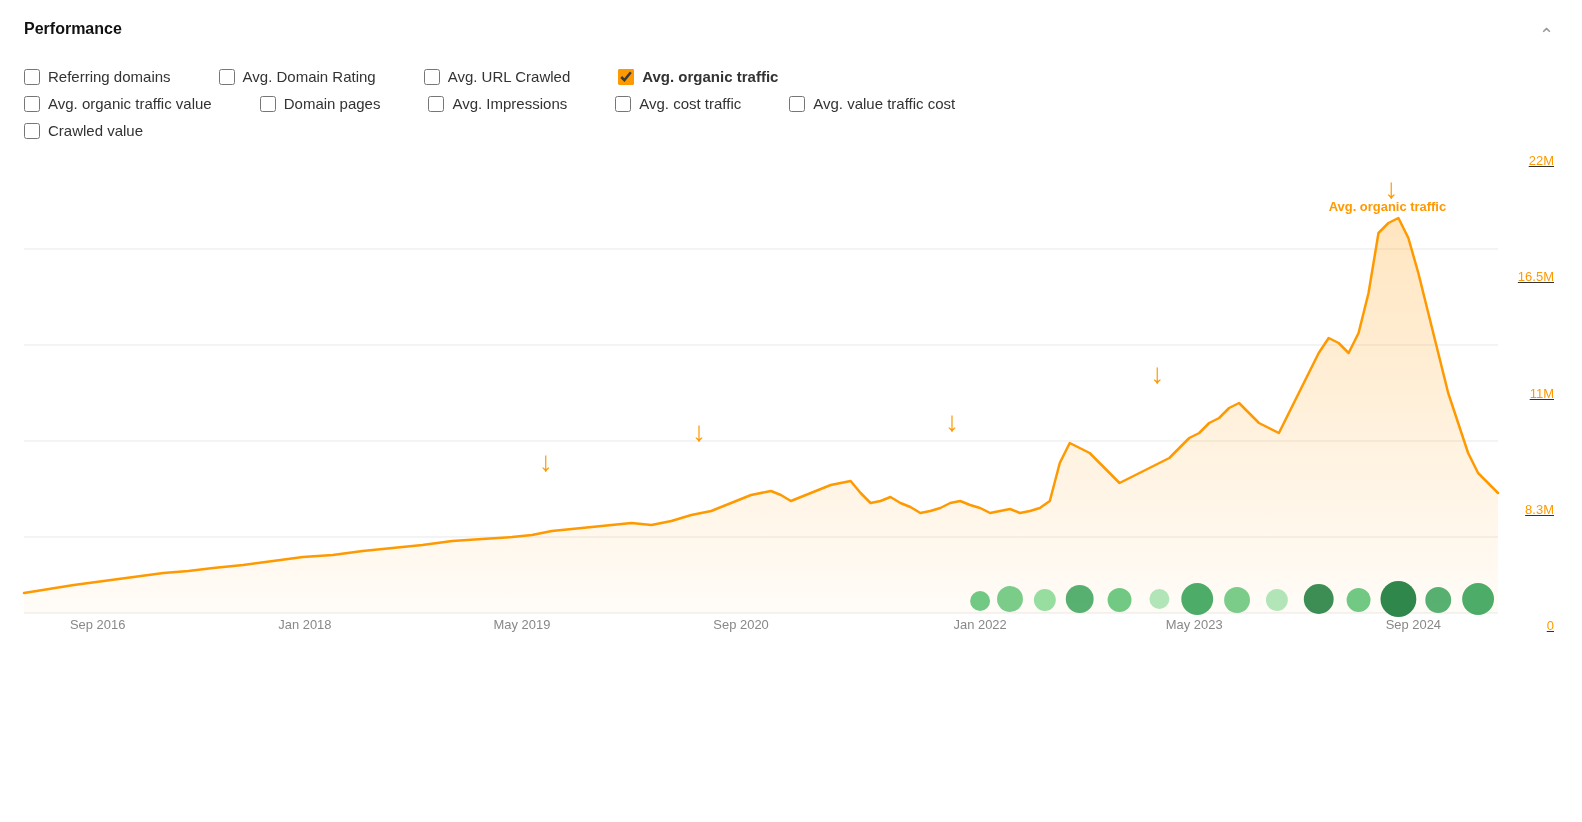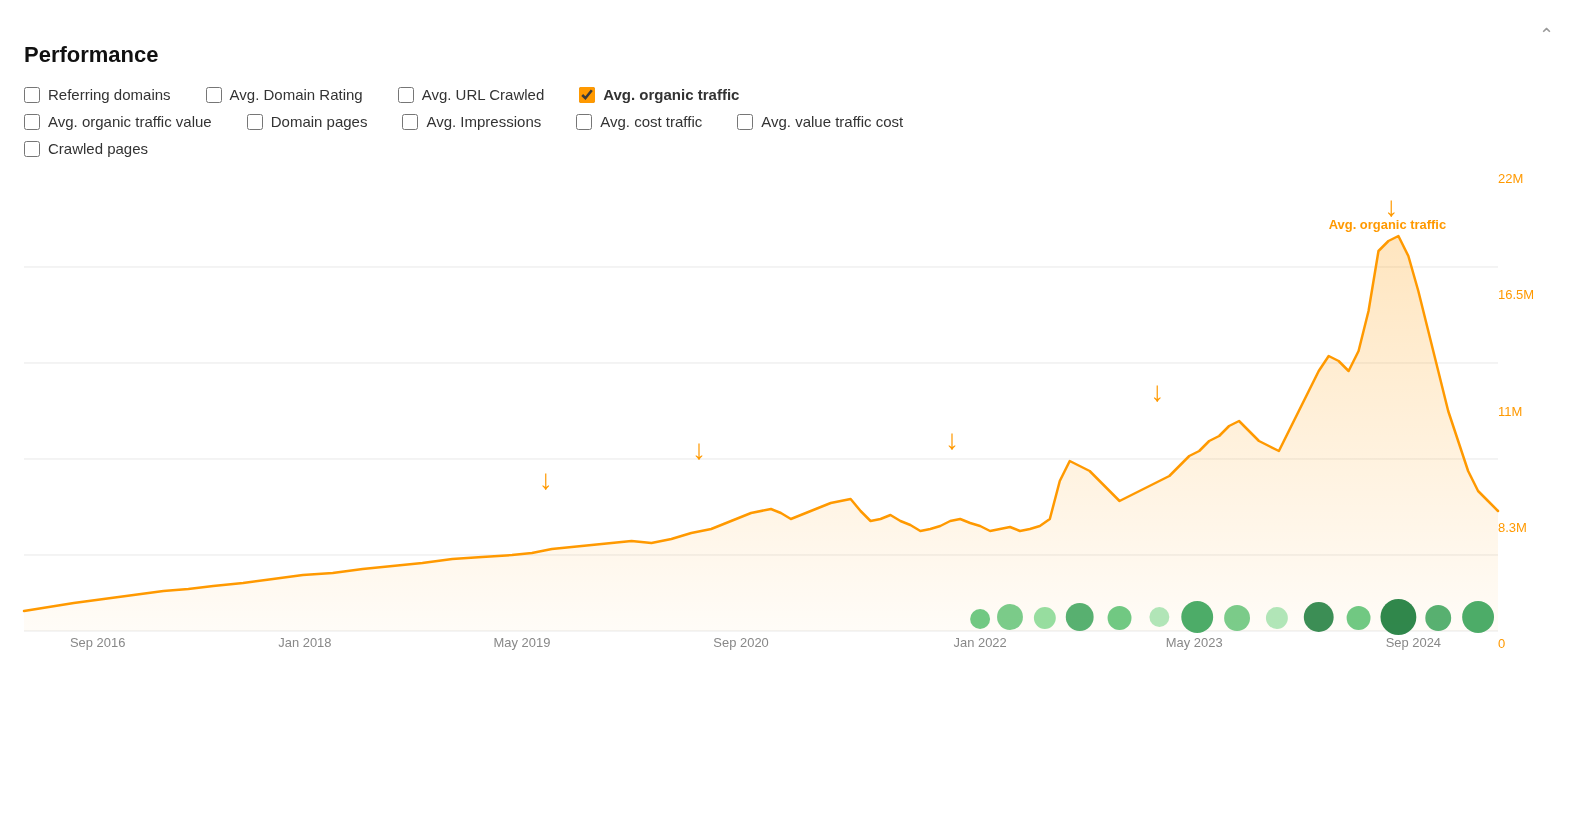--- a/index.html
+++ b/index.html
@@ -14,40 +14,39 @@
       padding: 20px 24px 20px 24px;
       position: relative;
     }
     .header {
       display: flex;
       justify-content: space-between;
       align-items: flex-start;
       margin-bottom: 18px;
     }
     .title {
-      font-size: 22px;
+      font-size: 16px;
       font-weight: 700;
       color: #111;
-      margin-top: 22px;
     }
     .collapse-btn {
       background: none;
       border: none;
       cursor: pointer;
       font-size: 18px;
       color: #999;
       padding: 4px;
     }
     .checkboxes-area {
       margin-bottom: 14px;
     }
     .checkbox-row {
       display: flex;
       align-items: flex-start;
-      gap: 35px;
+      gap: 48px;
       margin-bottom: 10px;
       flex-wrap: wrap;
     }
     .checkbox-item {
       display: flex;
       align-items: center;
       gap: 8px;
       font-size: 15px;
       color: #333;
       cursor: pointer;
@@ -76,21 +75,23 @@
     }
     .y-axis {
       position: absolute;
       right: 0;
       top: 0;
       width: 60px;
       bottom: 40px;
       display: flex;
       flex-direction: column;
       justify-content: space-between;
+      align-items: flex-end;
       padding-right: 4px;
+      text-decoration: underline;
     }
     .y-label {
       font-size: 13px;
       color: #f90;
       font-weight: 500;
     }
     svg.chart-svg {
       width: 100%;
       height: 100%;
       overflow: visible;
@@ -148,21 +149,21 @@
         <span>Avg. cost traffic</span>
       </label>
       <label class="checkbox-item">
         <input type="checkbox" style="">
         <span>Avg. value traffic cost</span>
       </label>
     </div>
     <div class="checkbox-row">
       <label class="checkbox-item">
         <input type="checkbox" style="">
-        <span>Crawled pages</span>
+        <span>Crawled value</span>
       </label>
     </div>
   </div>
 
   <div class="chart-wrapper">
 
     <div class="y-axis">
       <span class="y-label">22M</span>
       <span class="y-label">16.5M</span>
       <span class="y-label">11M</span>

